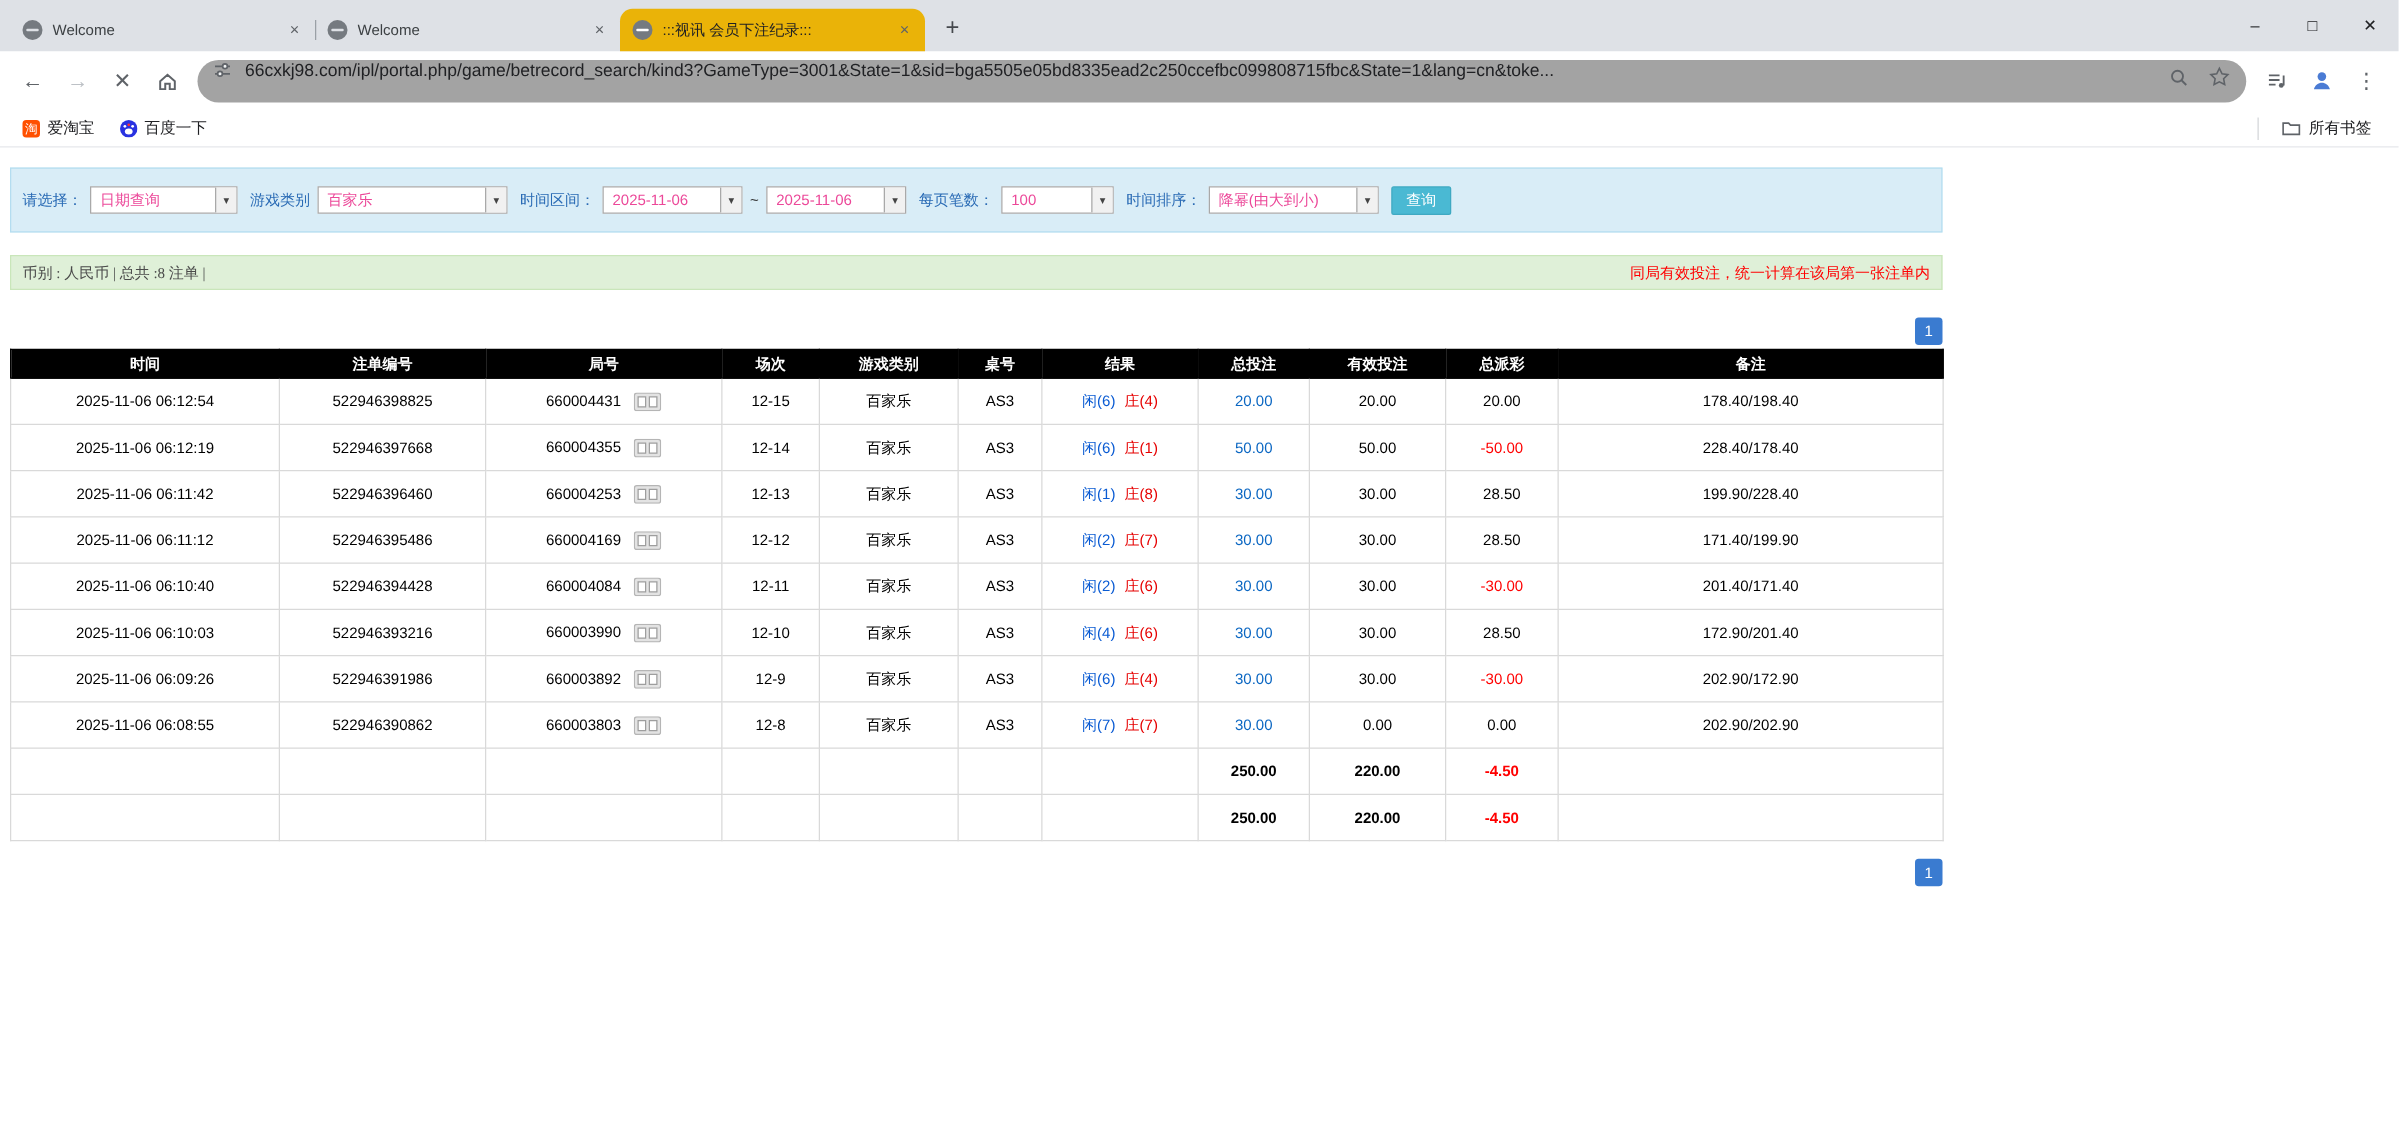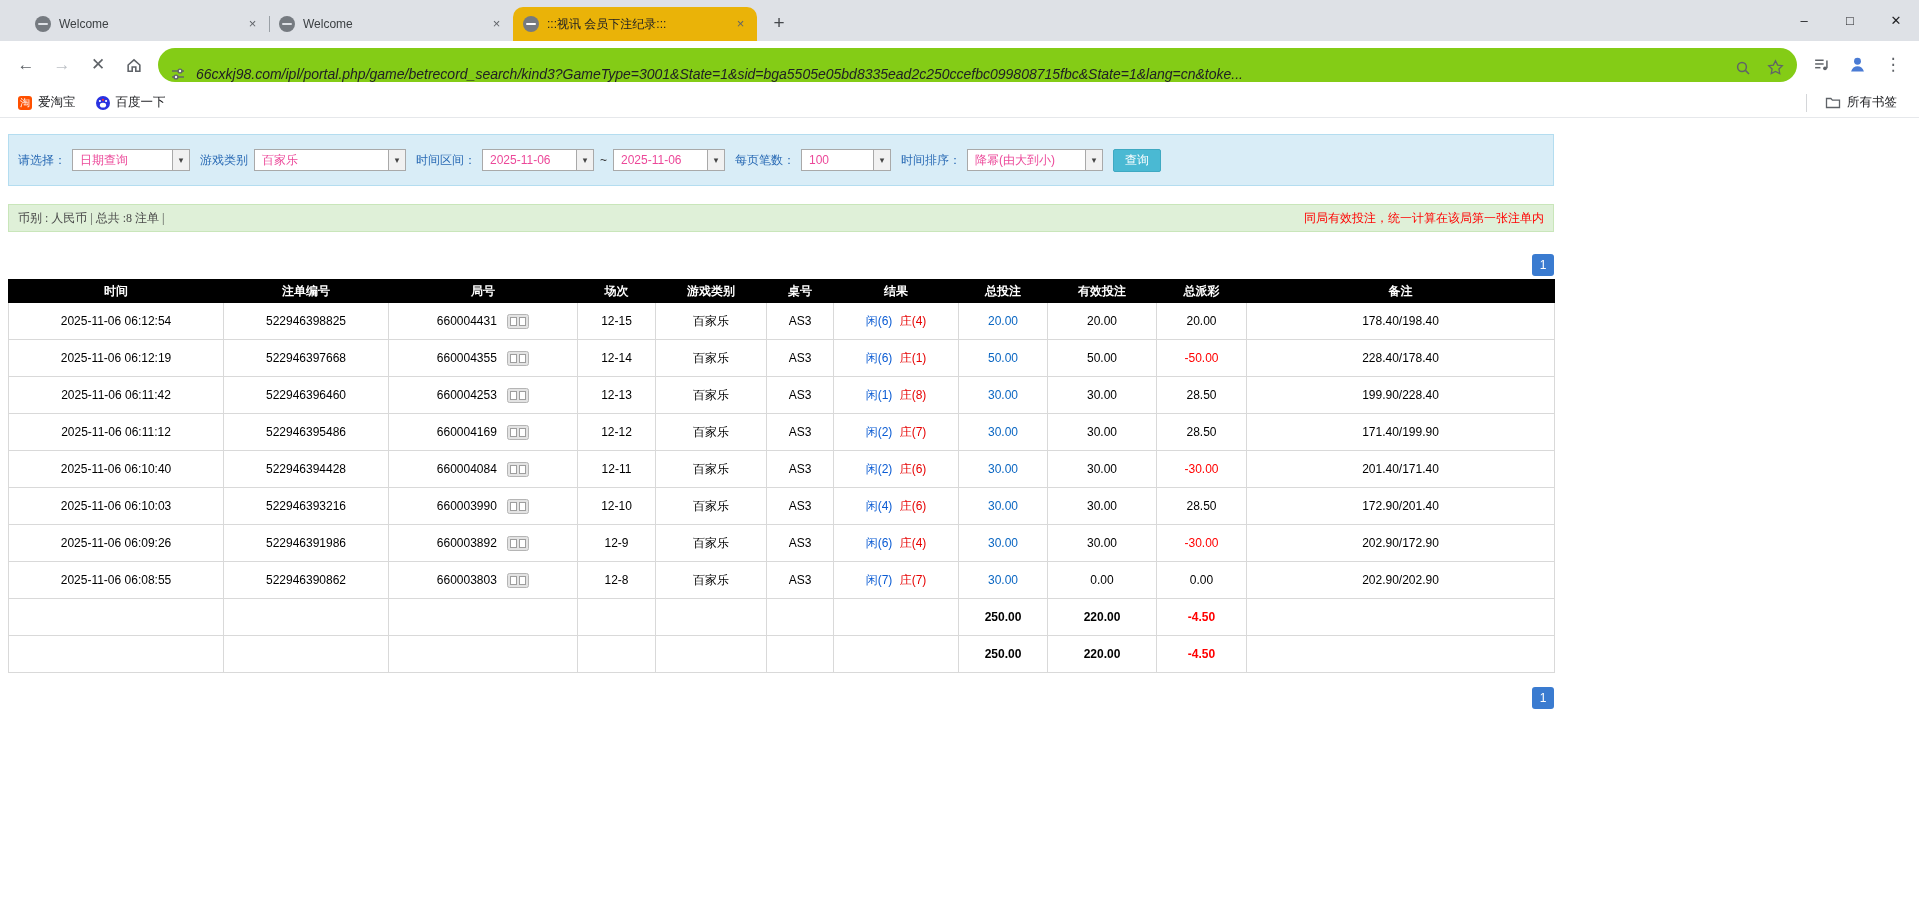--- a/index.html
+++ b/index.html
@@ -1,39 +1,39 @@
 <!DOCTYPE html>
 <html><head>
 <meta charset="utf-8">
 <style>
   * { margin:0; padding:0; box-sizing:border-box; }
   html,body { width:1919px; height:910px; background:#fff; overflow:hidden;
     font-family:"Liberation Sans","DejaVu Sans",sans-serif; }
 
   
-  .tabbar { height:41px; background:#dee1e6; display:flex; align-items:flex-end; position:relative; padding-left:25px; }
+  .tabbar { height:41px; background:#dee1e6; display:flex; align-items:flex-end; position:relative; padding-left:8px; }
   .tab { width:244px; height:34px; display:flex; align-items:center; padding:0 8px 0 10px;
          font-size:12px; color:#3c4043; border-radius:10px 10px 0 0; cursor:default; position:relative; }
   .tab.inactive + .tab.inactive::before { content:""; position:absolute; left:0; top:9px; height:16px; width:1px; background:#9aa0a6; }
   .tab.active { background:#eab308; color:#202124; }
   .favicon { width:16px; height:16px; border-radius:50%; background:#757a80; margin-right:8px; flex:none; position:relative; }
   .favicon::after { content:""; position:absolute; left:3px; top:7px; width:10px; height:2px; background:#dee1e6; border-radius:1px; }
   .tab.active .favicon::after { background:#fff; }
   .tab-title { flex:1; white-space:nowrap; overflow:hidden; text-overflow:ellipsis; }
   .tab-close { width:17px; height:17px; line-height:16px; text-align:center; border-radius:50%; font-size:13px; color:#5f6368; flex:none; margin-left:4px; }
   .new-tab { width:28px; height:28px; margin:0 0 4px 8px; font-size:19px; color:#45484d; display:flex; align-items:center; justify-content:center; border-radius:50%; }
   .win-controls { position:absolute; right:0; top:0; height:41px; display:flex; }
   .win-btn { width:46px; height:100%; display:flex; align-items:center; justify-content:center; color:#202124; font-size:13px; }
 
   .navbar { height:47px; background:#fff; display:flex; align-items:center; padding:0 8px; }
   .nav-icon { width:34px; height:34px; border-radius:50%; display:flex; align-items:center; justify-content:center;
               color:#5f6368; font-size:17px; flex:none; margin:0 1px; }
   .nav-icon.disabled { color:#bdc1c6; }
-  .url-bar { flex:1; height:34px; background:#84cc16; border-radius:17px; display:flex; align-items:flex-end;
-             padding:0 8px 0 12px; margin:0 6px; min-width:0;font-style:italic; }
+  .url-bar { flex:1; height:34px; background:#a3a3a3; border-radius:17px; display:flex; align-items:flex-start;
+             padding:0 8px 0 12px; margin:0 6px; min-width:0; }
   .url-bar .site-icon { margin-right:10px; display:flex; }
   .url-text { flex:1; font-size:14px; color:#202124; white-space:nowrap; overflow:hidden; }
   .url-tools { display:flex; align-items:center; gap:4px; }
   .mini-icon { width:28px; height:28px; display:flex; align-items:center; justify-content:center; border-radius:50%; }
 
   .bookmarks { height:30px; background:#fff; display:flex; align-items:center; padding:0 10px; font-size:12.5px;
                color:#202124; border-bottom:1px solid #e6e8eb; }
   .bm-item { display:flex; align-items:center; gap:6px; padding:0 8px; height:24px; border-radius:12px; margin-right:4px; }
   .bm-taobao-icon { width:14px; height:14px; background:#ff5000; border-radius:3px; color:#fff; font-size:10px;
                     display:flex; align-items:center; justify-content:center; }

